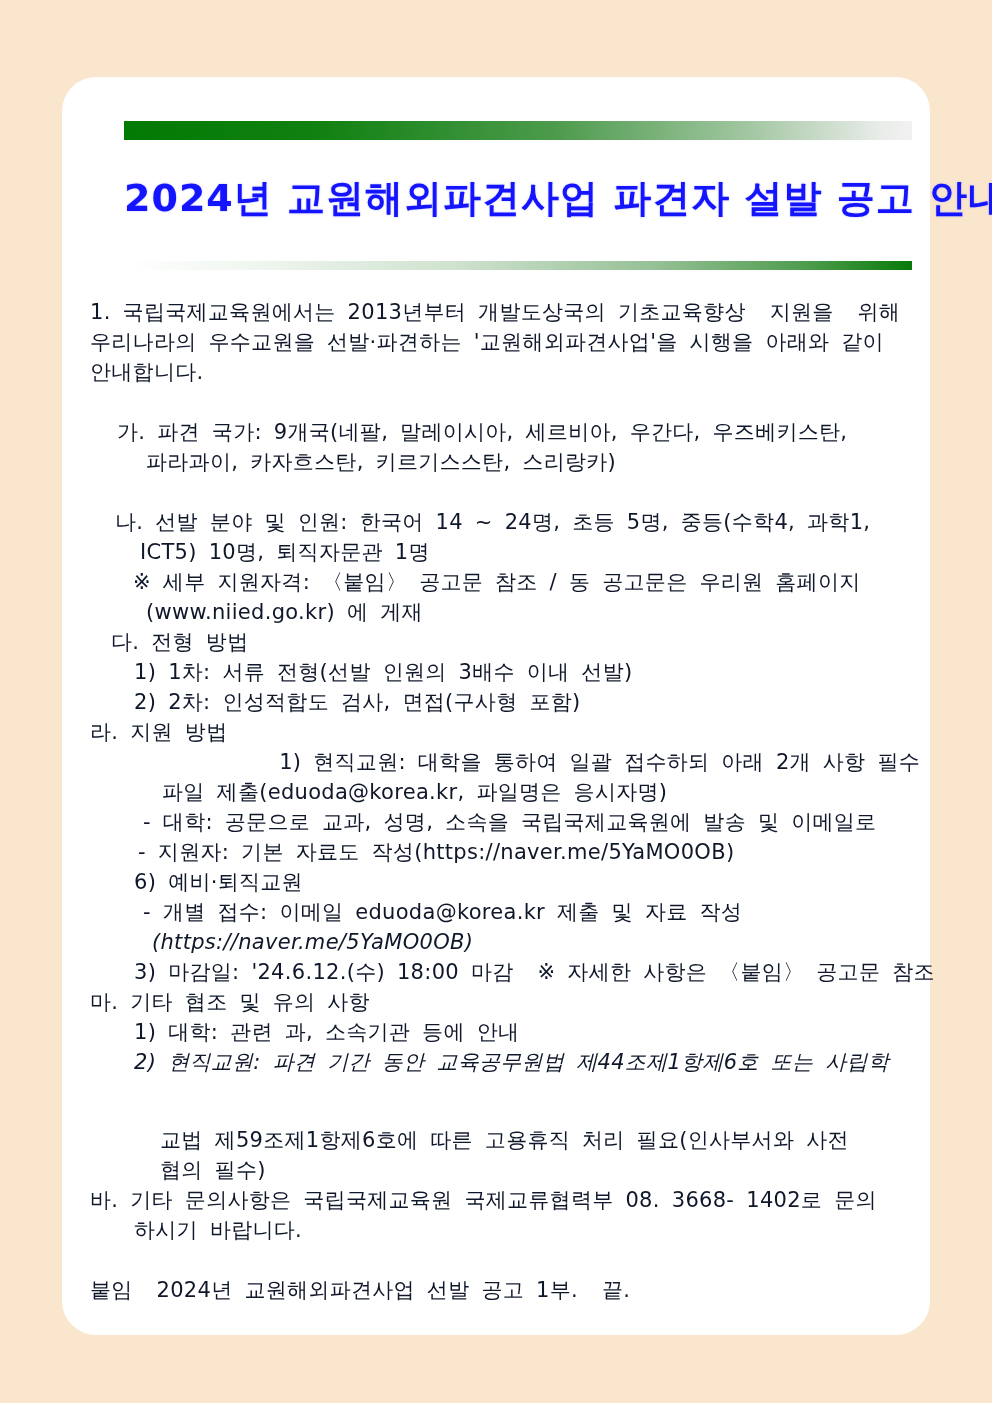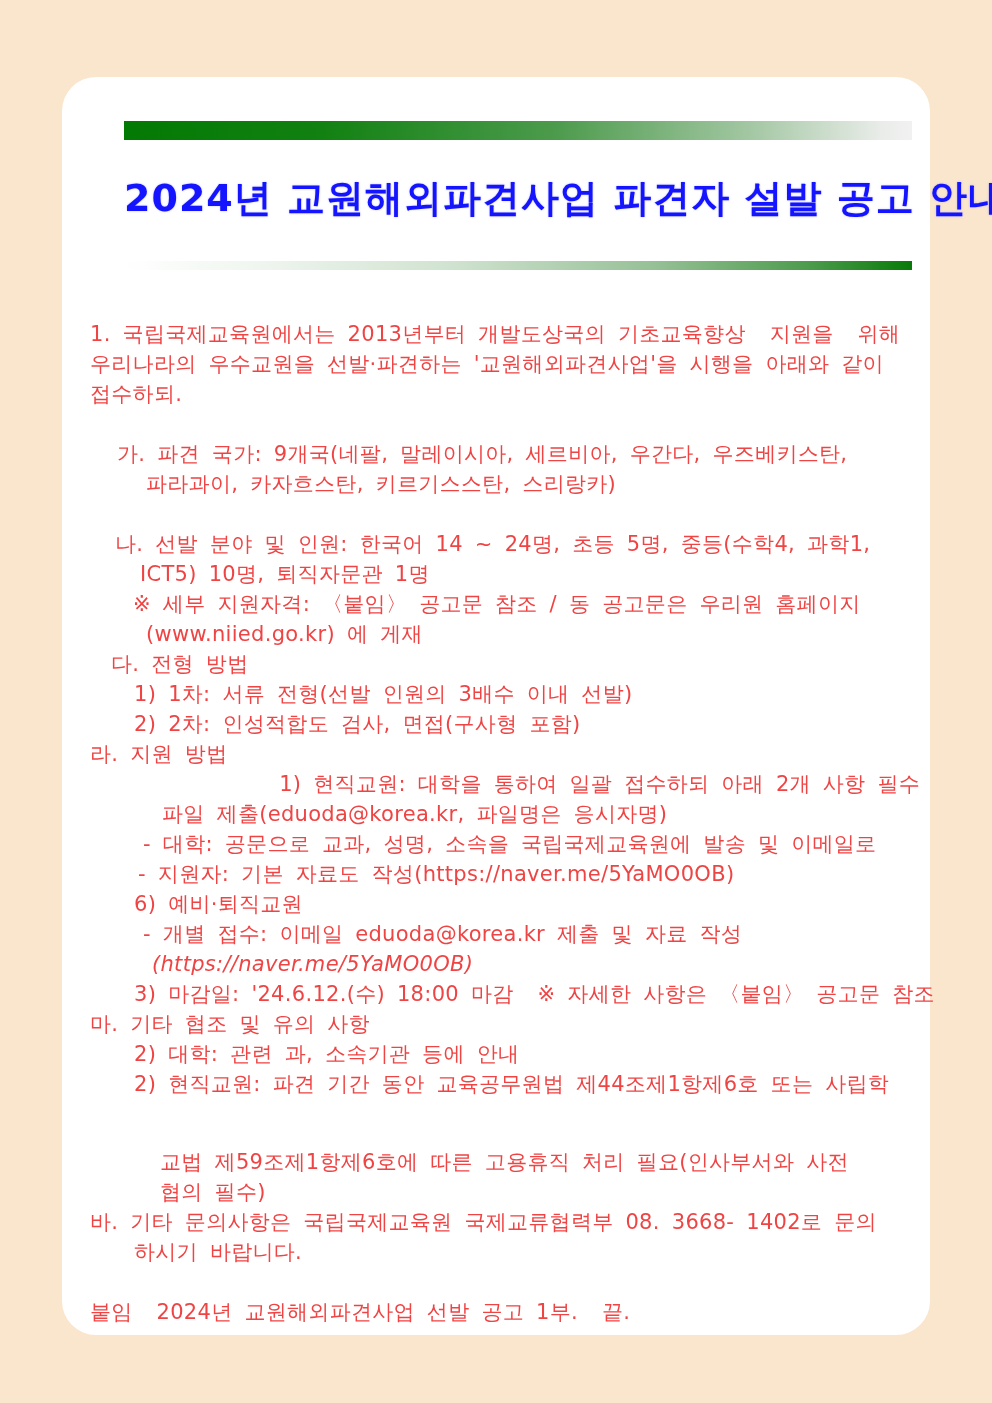--- a/index.html
+++ b/index.html
@@ -45,23 +45,23 @@
   .bar-bottom {
     position: absolute;
     left: 62px; top: 184px;
     width: 788px; height: 9px;
     background: linear-gradient(90deg,
       #ffffff 0%, #eef5ee 18%, #cfe2cf 42%,
       #94bf94 68%, #4c9b4c 87%, #087a08 100%);
   }
   .doc-body {
     position: absolute;
-    left: 28px; top: 242px;
+    left: 28px; top: 220px;
     width: 830px;
-    color: #ef4444;
+    color: #0f172a;
   }
   .line {
     height: 30px;
     line-height: 30px;
     font-size: 21px;
     letter-spacing: 0.3px;
     word-spacing: 5px;
     white-space: pre;
   }
 </style>
@@ -69,21 +69,21 @@
 <body>
 
 <div class="page" style="background: rgb(250, 229, 205);">
   <div class="card" style="background: rgb(255, 255, 255);">
     <div class="bar-top"></div>
     <h1 class="doc-title" style="color: rgb(20, 20, 255);">2024년 교원해외파견사업 파견자 설발 공고 안내</h1>
     <div class="bar-bottom"></div>
     <div class="doc-body">
         <div class="line" style="padding-left: 0px;">1. 국립국제교육원에서는 2013년부터 개발도상국의 기초교육향상  지원을  위해</div>
         <div class="line" style="padding-left: 0px;">우리나라의 우수교원을 선발·파견하는 '교원해외파견사업'을 시행을 아래와 같이</div>
-        <div class="line" style="padding-left: 0px;">접수하되.</div>
+        <div class="line" style="padding-left: 0px;">안내합니다.</div>
         <div class="line" style="padding-left: 0px;"></div>
         <div class="line" style="padding-left: 27px;">가. 파견 국가: 9개국(네팔, 말레이시아, 세르비아, 우간다, 우즈베키스탄,</div>
         <div class="line" style="padding-left: 56px;">파라과이, 카자흐스탄, 키르기스스탄, 스리랑카)</div>
         <div class="line" style="padding-left: 0px;"></div>
         <div class="line" style="padding-left: 25px;">나. 선발 분야 및 인원: 한국어 14 ~ 24명, 초등 5명, 중등(수학4, 과학1,</div>
         <div class="line" style="padding-left: 50px;">ICT5) 10명, 퇴직자문관 1명</div>
         <div class="line" style="padding-left: 43px;">※ 세부 지원자격: 〈붙임〉 공고문 참조 / 동 공고문은 우리원 홈페이지</div>
         <div class="line" style="padding-left: 56px;">(www.niied.go.kr) 에 게재</div>
         <div class="line" style="padding-left: 21px;">다. 전형 방법</div>
         <div class="line" style="padding-left: 44px;">1) 1차: 서류 전형(선발 인원의 3배수 이내 선발)</div>
@@ -91,22 +91,22 @@
         <div class="line" style="padding-left: 0px;">라. 지원 방법</div>
         <div class="line" style="padding-left: 44px; text-align: right;">1) 현직교원: 대학을 통하여 일괄 접수하되 아래 2개 사항 필수</div>
         <div class="line" style="padding-left: 72px;">파일 제출(eduoda@korea.kr, 파일명은 응시자명)</div>
         <div class="line" style="padding-left: 53px;">- 대학: 공문으로 교과, 성명, 소속을 국립국제교육원에 발송 및 이메일로</div>
         <div class="line" style="padding-left: 48px;">- 지원자: 기본 자료도 작성(https://naver.me/5YaMO0OB)</div>
         <div class="line" style="padding-left: 44px;">6) 예비·퇴직교원</div>
         <div class="line" style="padding-left: 53px;">- 개별 접수: 이메일 eduoda@korea.kr 제출 및 자료 작성</div>
         <div class="line" style="padding-left: 62px; font-style: italic;">(https://naver.me/5YaMO0OB)</div>
         <div class="line" style="padding-left: 44px;">3) 마감일: '24.6.12.(수) 18:00 마감  ※ 자세한 사항은 〈붙임〉 공고문 참조</div>
         <div class="line" style="padding-left: 0px;">마. 기타 협조 및 유의 사항</div>
-        <div class="line" style="padding-left: 44px;">2) 대학: 관련 과, 소속기관 등에 안내</div>
-        <div class="line" style="padding-left: 44px;">2) 현직교원: 파견 기간 동안 교육공무원법 제44조제1항제6호 또는 사립학</div>
+        <div class="line" style="padding-left: 44px;">1) 대학: 관련 과, 소속기관 등에 안내</div>
+        <div class="line" style="padding-left: 44px; font-style: italic;">2) 현직교원: 파견 기간 동안 교육공무원법 제44조제1항제6호 또는 사립학</div>
         <div class="line" style="padding-left: 70px; margin-top: 48px;">교법 제59조제1항제6호에 따른 고용휴직 처리 필요(인사부서와 사전</div>
         <div class="line" style="padding-left: 70px;">협의 필수)</div>
         <div class="line" style="padding-left: 0px;">바. 기타 문의사항은 국립국제교육원 국제교류협력부 08. 3668- 1402로 문의</div>
         <div class="line" style="padding-left: 44px;">하시기 바랍니다.</div>
         <div class="line" style="padding-left: 0px;"></div>
         <div class="line" style="padding-left: 0px;">붙임  2024년 교원해외파견사업 선발 공고 1부.  끝.</div>
       </div>
   </div>
 </div>
 

